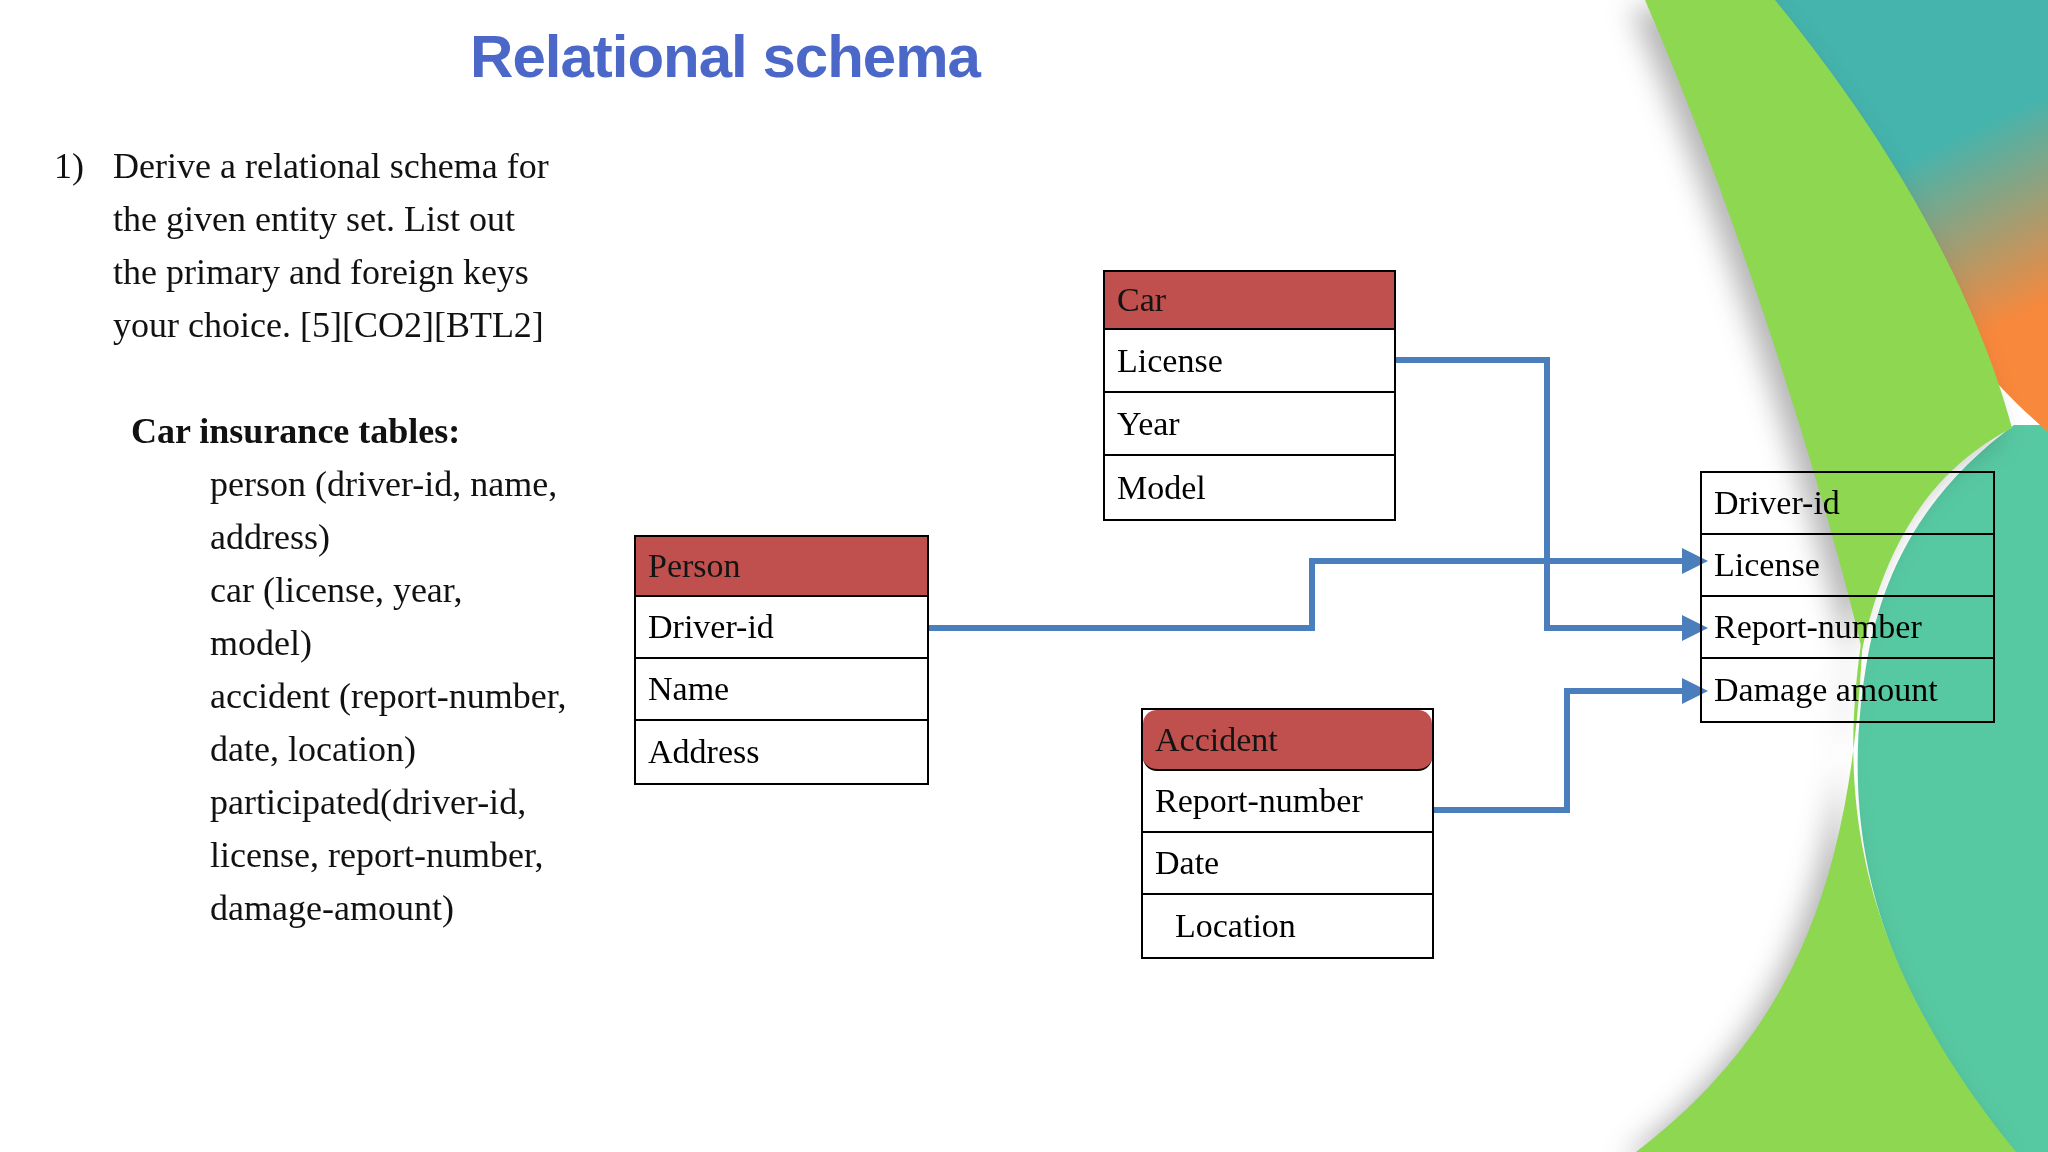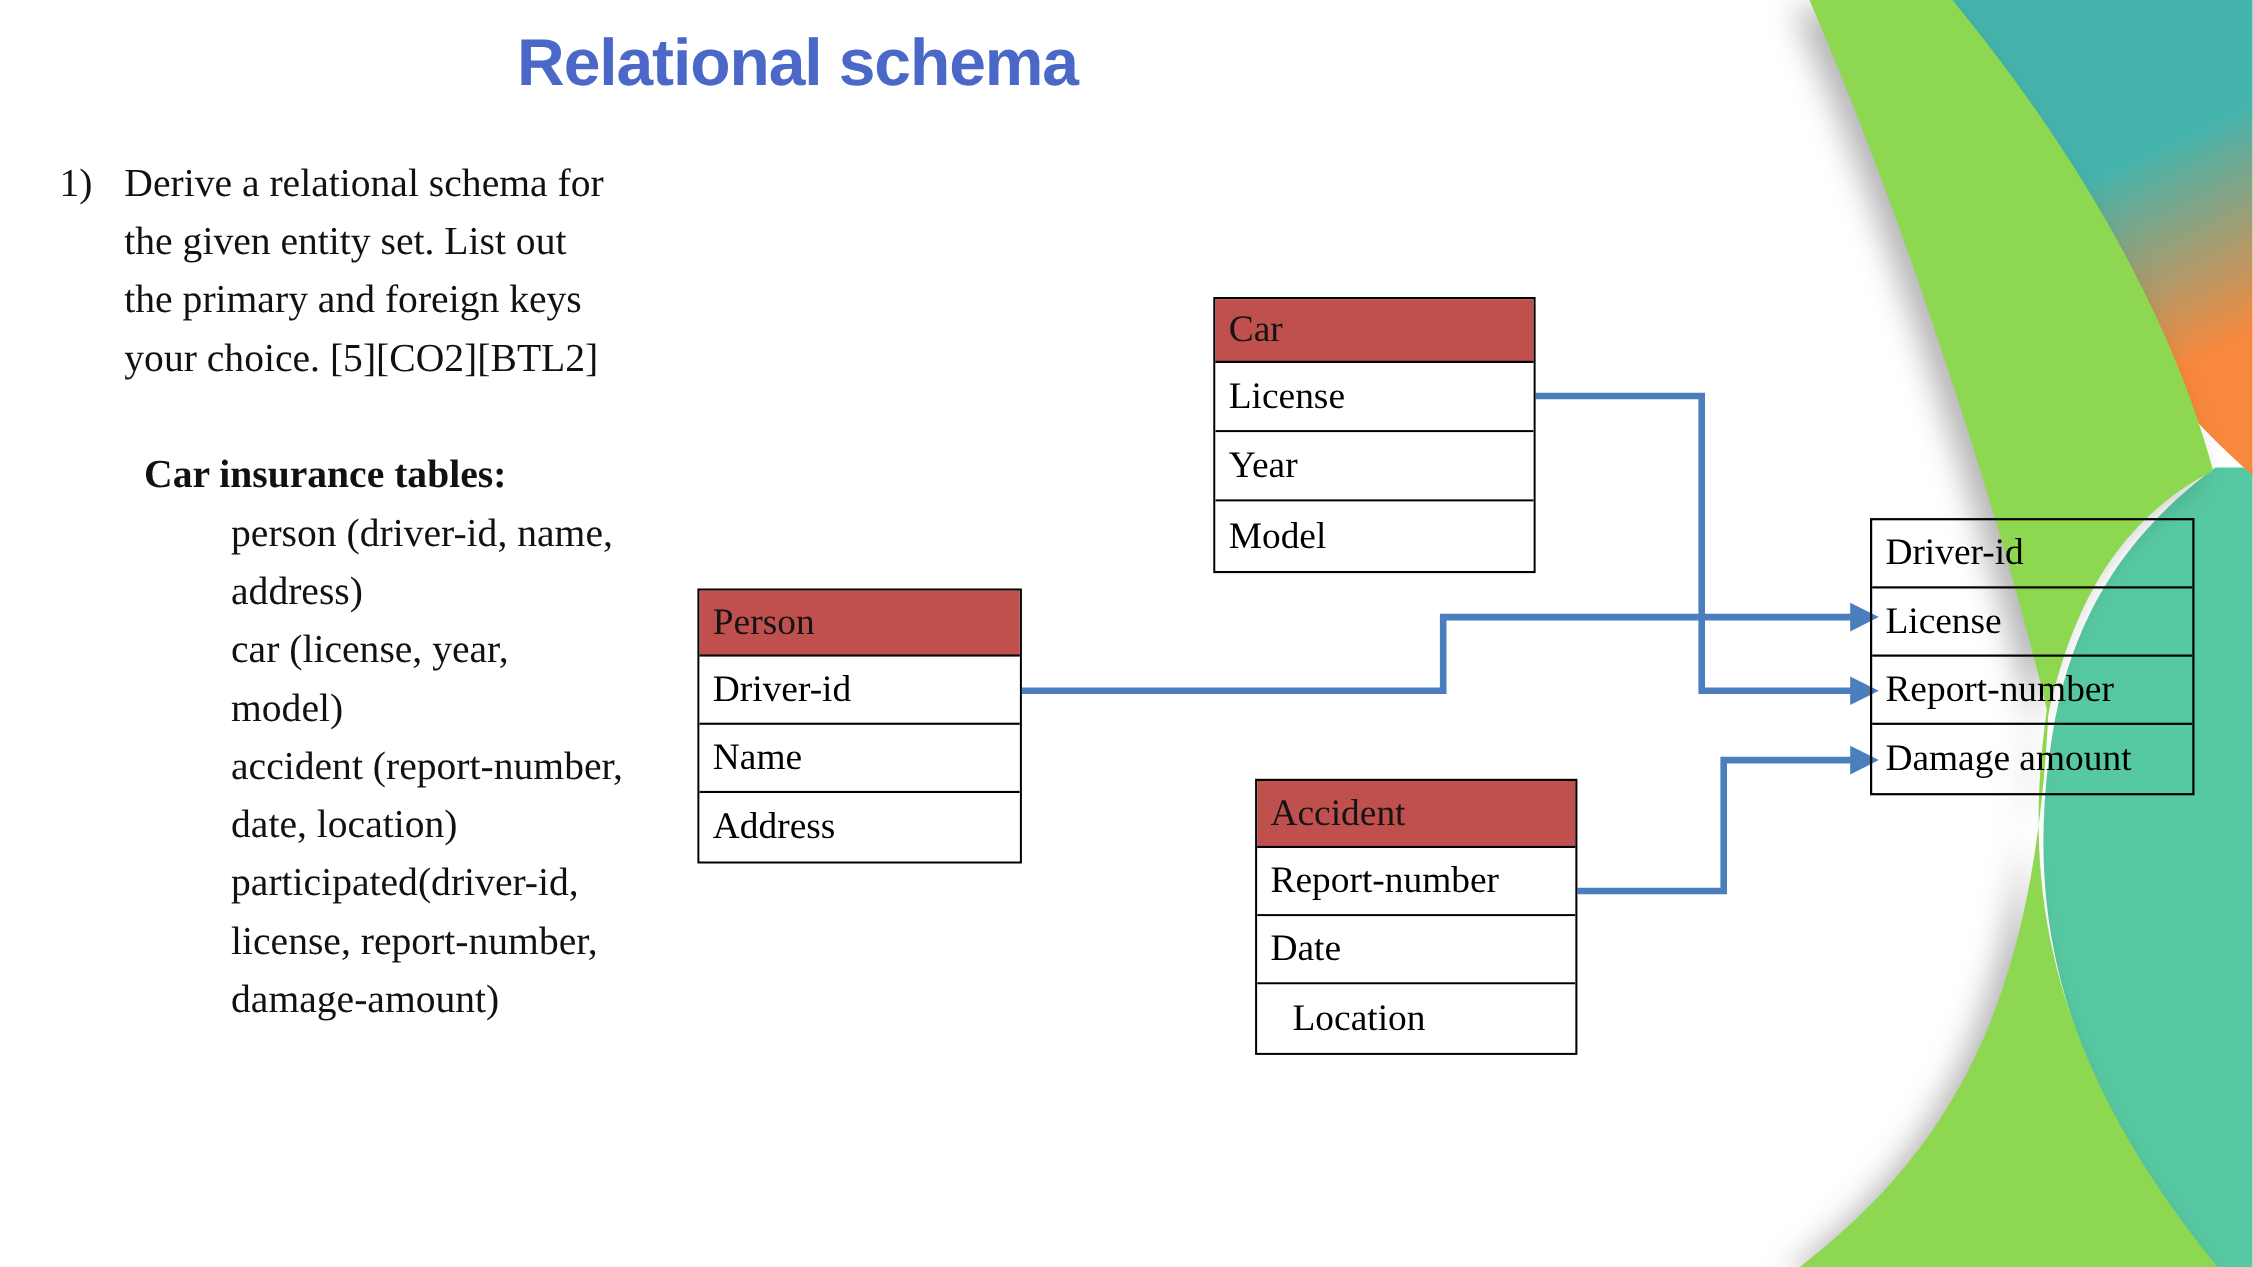--- a/index.html
+++ b/index.html
@@ -103,21 +103,21 @@
   </div>
 
   <div class="etable opaque" style="left:634px;top:535px;width:295px;">
     <div class="hdr" style="height:60px;">Person</div>
     <div class="row" style="height:62px;">Driver-id</div>
     <div class="row" style="height:62px;">Name</div>
     <div class="row" style="height:62px;">Address</div>
   </div>
 
   <div class="etable opaque" style="left:1141px;top:708px;width:293px;">
-    <div class="hdr" style="height:61px;">Accident</div>
+    <div class="hdr" style="height:61px;border-radius:14px;">Accident</div>
     <div class="row" style="height:62px;">Report-number</div>
     <div class="row" style="height:62px;">Date</div>
     <div class="row" style="height:62px;padding-left:32px;">Location</div>
   </div>
 
   <div class="etable see-through" style="left:1700px;top:471px;width:295px;">
     <div class="row" style="height:62px;">Driver-id</div>
     <div class="row" style="height:62px;">License</div>
     <div class="row" style="height:62px;">Report-number</div>
     <div class="row" style="height:62px;">Damage amount</div>

